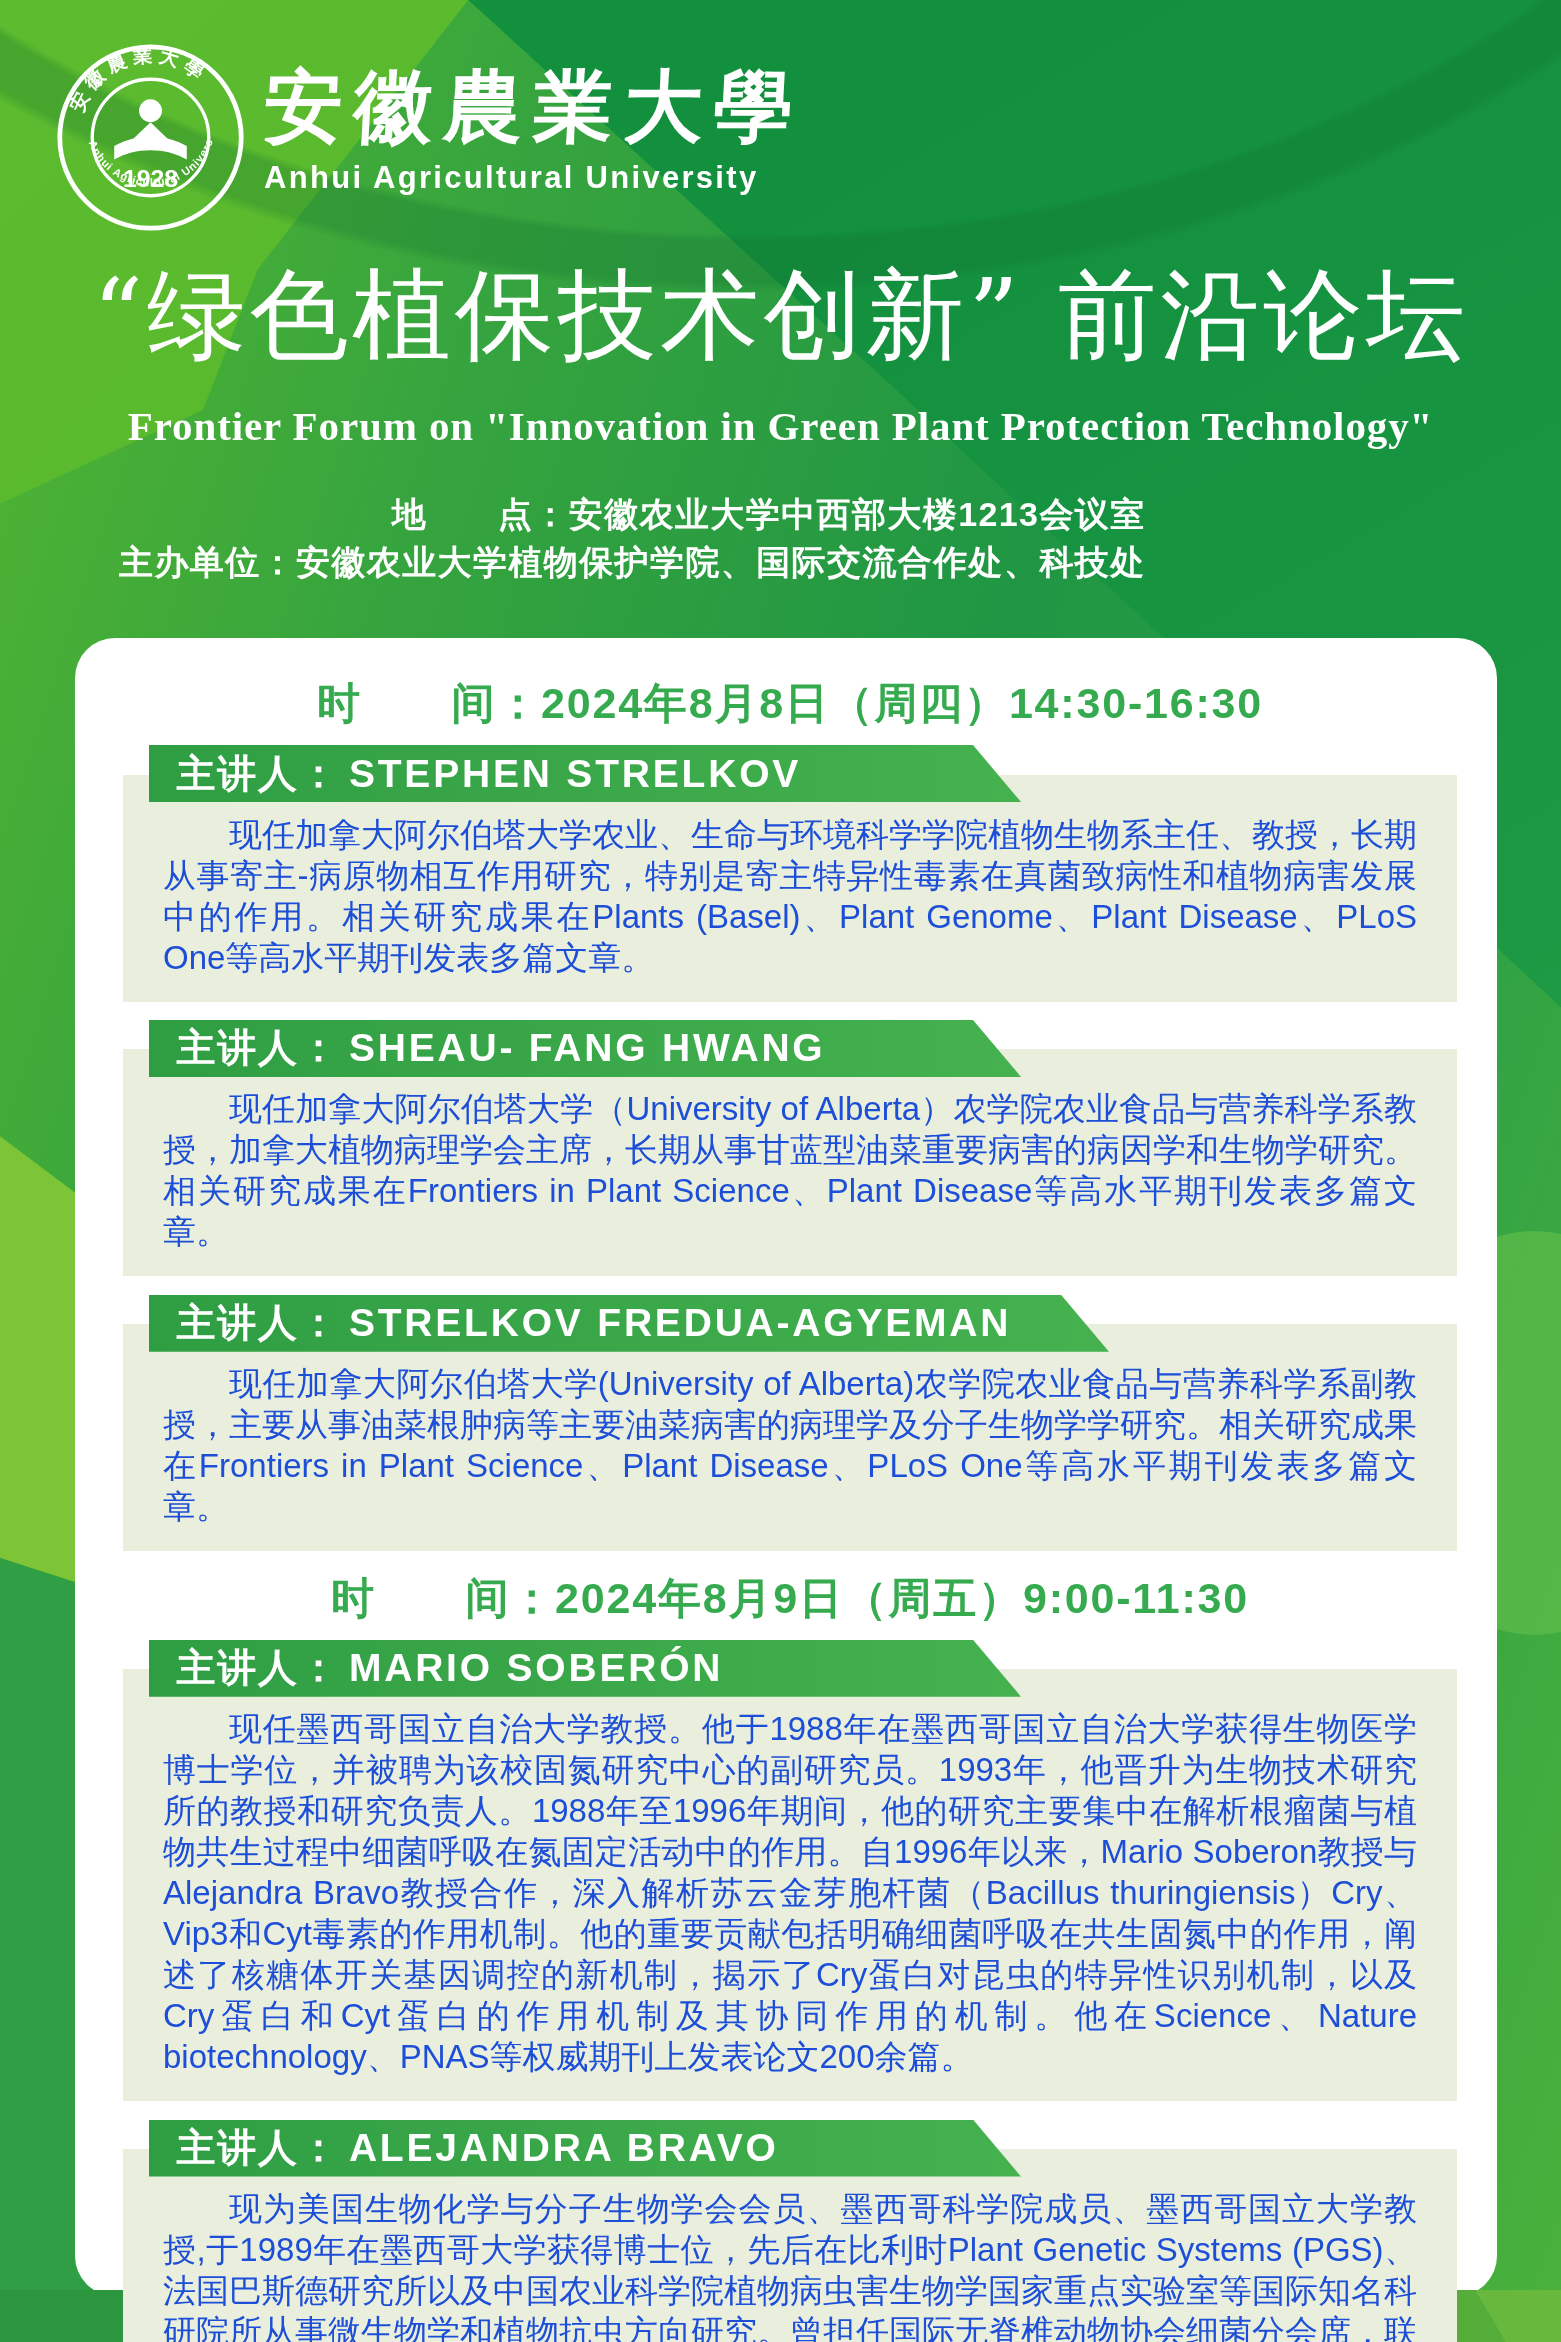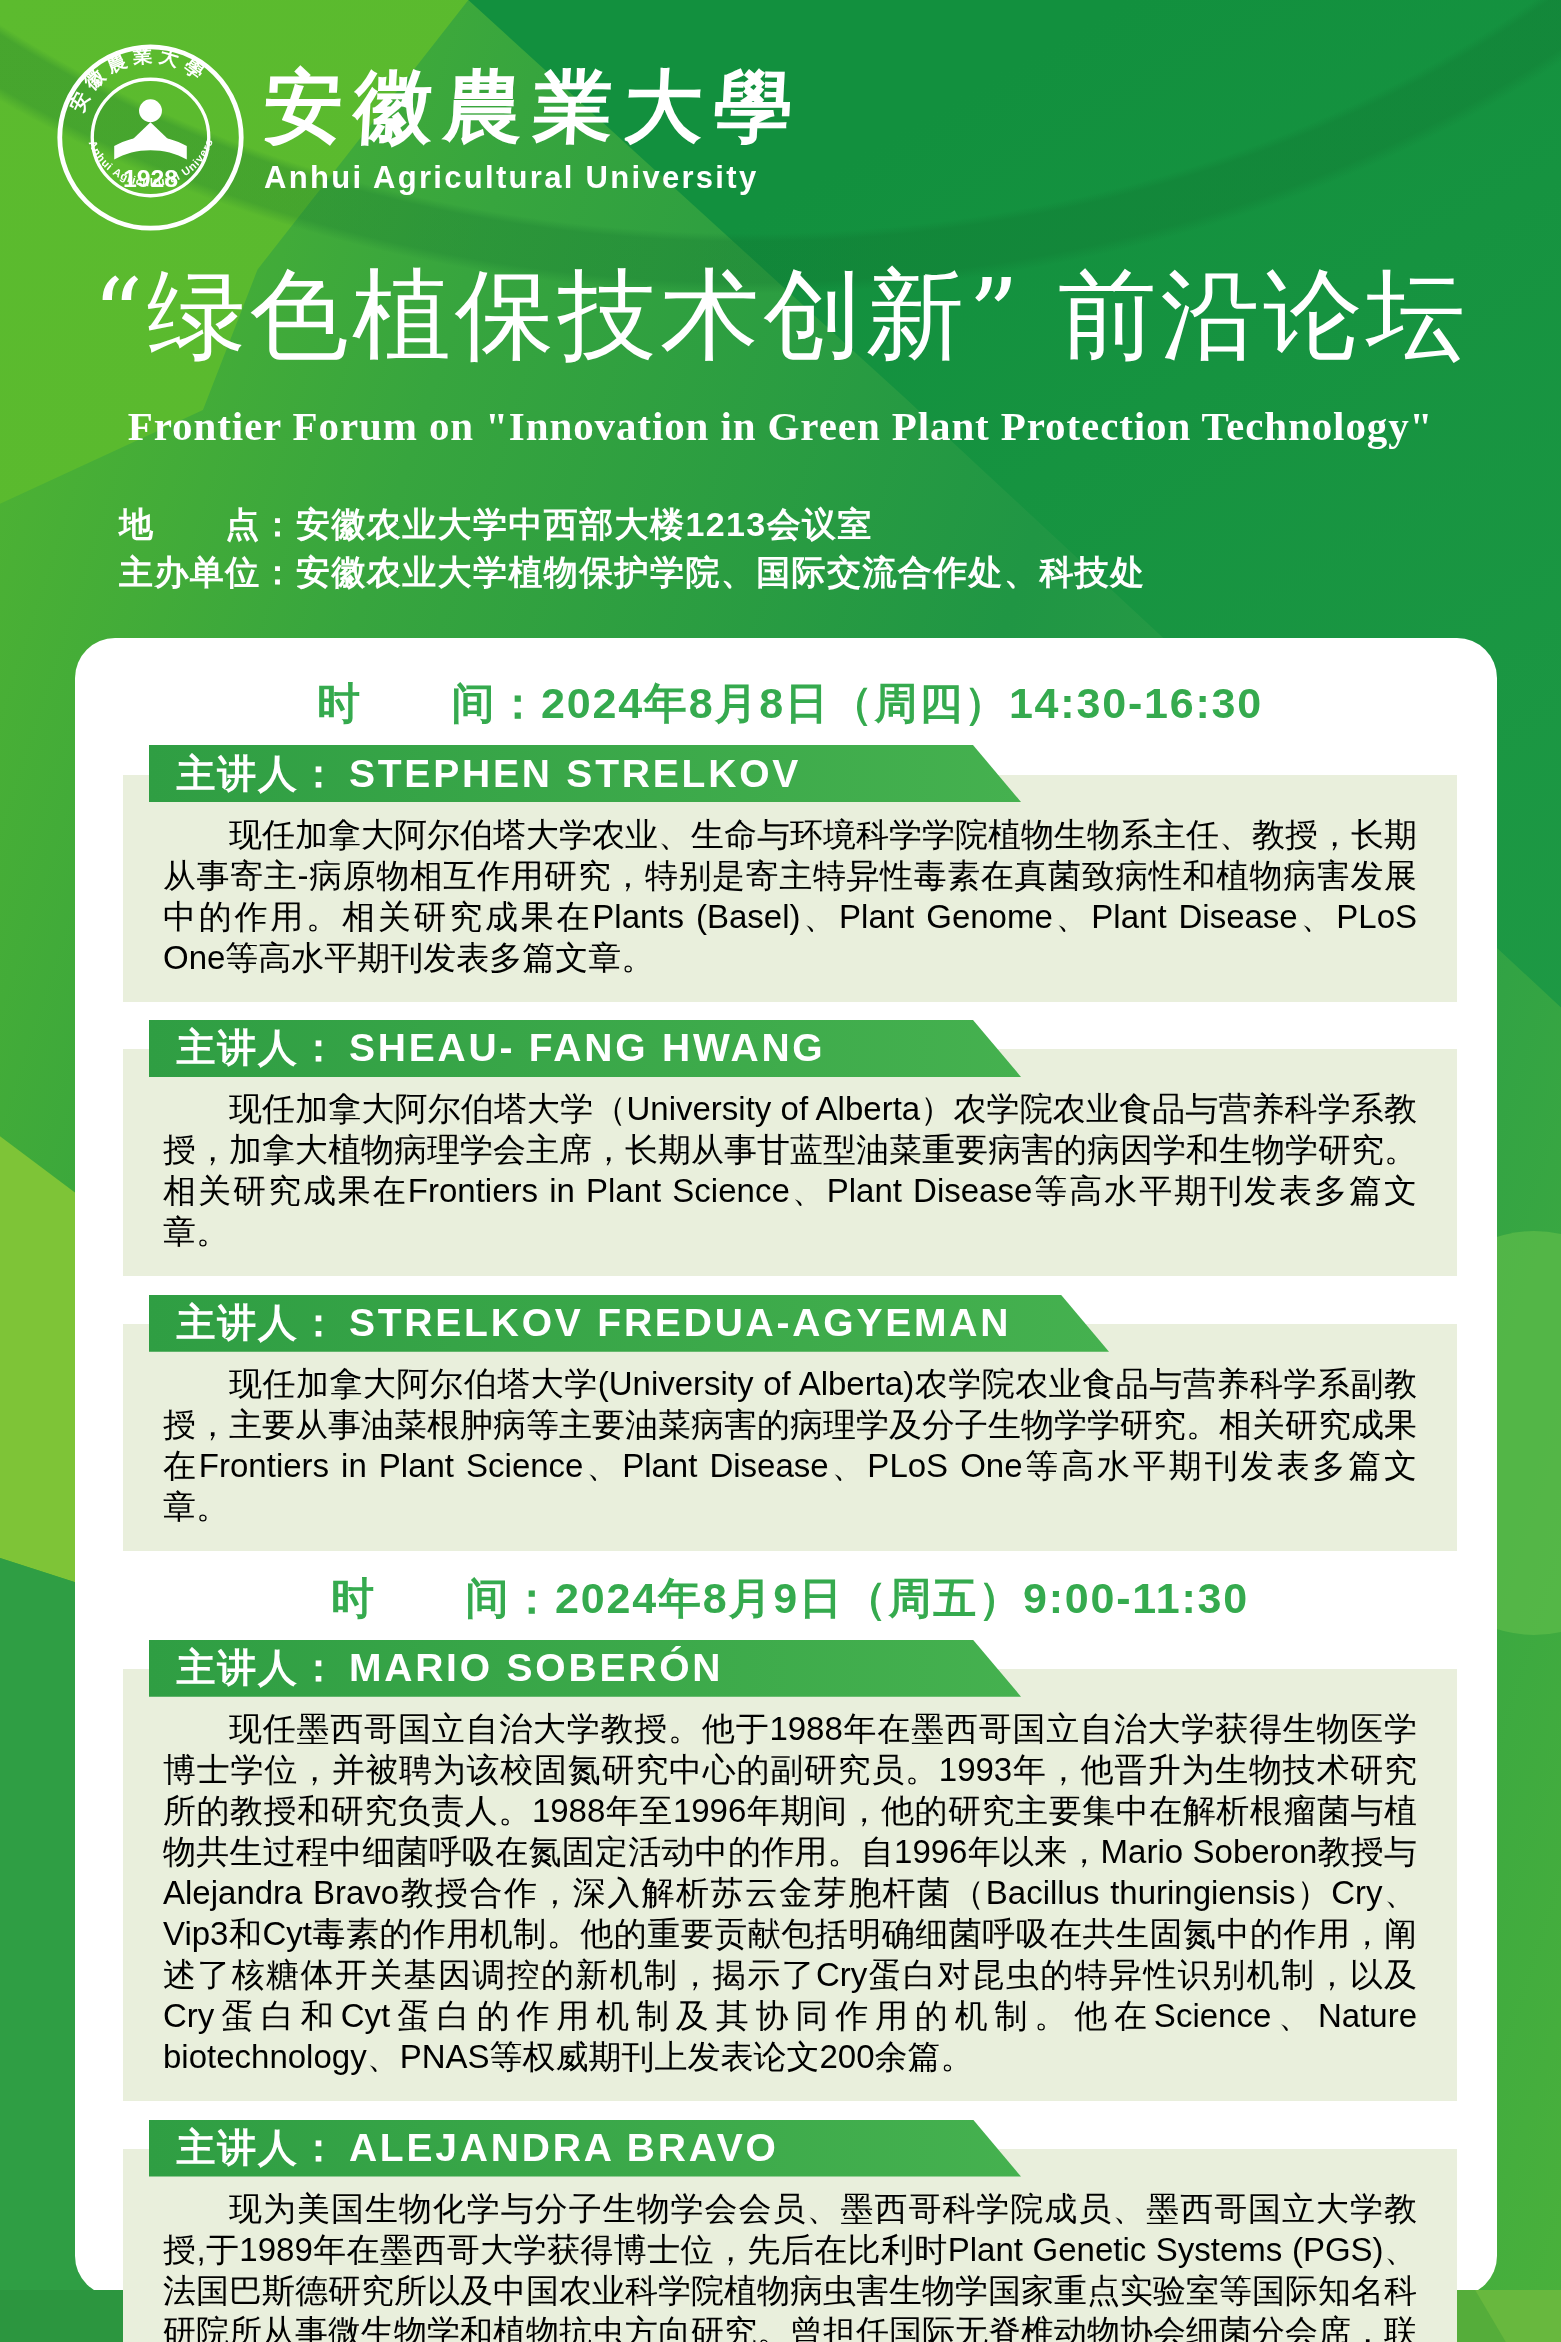--- a/index.html
+++ b/index.html
@@ -48,21 +48,21 @@
     position:absolute; left:0; top:255px; width:100%; text-align:center;
     color:#fff; font-weight:normal; font-size:99px; letter-spacing:3.7px;
     font-family:"DejaVu Serif","Liberation Serif",serif; line-height:119px;
   }
   .title-en {
     position:absolute; left:0; top:402px; width:100%; text-align:center;
     color:#fff; font-weight:bold; font-size:41px; letter-spacing:0.9px;
     font-family:"Liberation Serif","DejaVu Serif",serif;
   }
   
-  .info { position:absolute; left:119px; top:500px; color:#fff; font-weight:bold; font-size:34px; }
+  .info { position:absolute; left:119px; top:490px; color:#fff; font-weight:bold; font-size:34px;text-align:right; }
   .info-row { line-height:48px; letter-spacing:1.4px; }
   .info-row + .info-row { }
   
   .card {
     position:absolute; left:75px; top:638px; width:1422px; height:1658px;
     background:#ffffff; border-radius:40px;
     padding:37px 40px 0 48px; box-sizing:border-box;
   }
   .time-row {
     text-align:center; color:#35aa4e; font-weight:bold; font-size:43px;
@@ -76,21 +76,21 @@
     background:linear-gradient(90deg,#2f9e43,#45b14f);
     color:#fff; font-weight:bold; font-size:39px;
     display:flex; align-items:center; padding-left:27.5px; box-sizing:border-box;
   }
   .banner.wide { width:960px; }
   .banner .role { letter-spacing:1.8px; }
   .banner .name { letter-spacing:2.8px; margin-left:9.2px; white-space:nowrap; }
   .bio {
     position:relative; z-index:1; margin-top:-27.5px;
     background:#e9efdc; padding:39px 40px 24px; 
-    font-size:33px; line-height:41px; color:#000000;
+    font-size:33px; line-height:41px; color:#1d4ed8;
     text-align:justify;
   }
   .bio p { margin:0; text-indent:2em; }
   
   .footer { position:absolute; left:0; bottom:0; width:100%; height:53px; background:#2c963f; }
   .footer-right {
     position:absolute; inset:0;
     clip-path:polygon(62.5% 0,100% 0,100% 100%,64% 100%);
     background:#55ad3a;
   }

